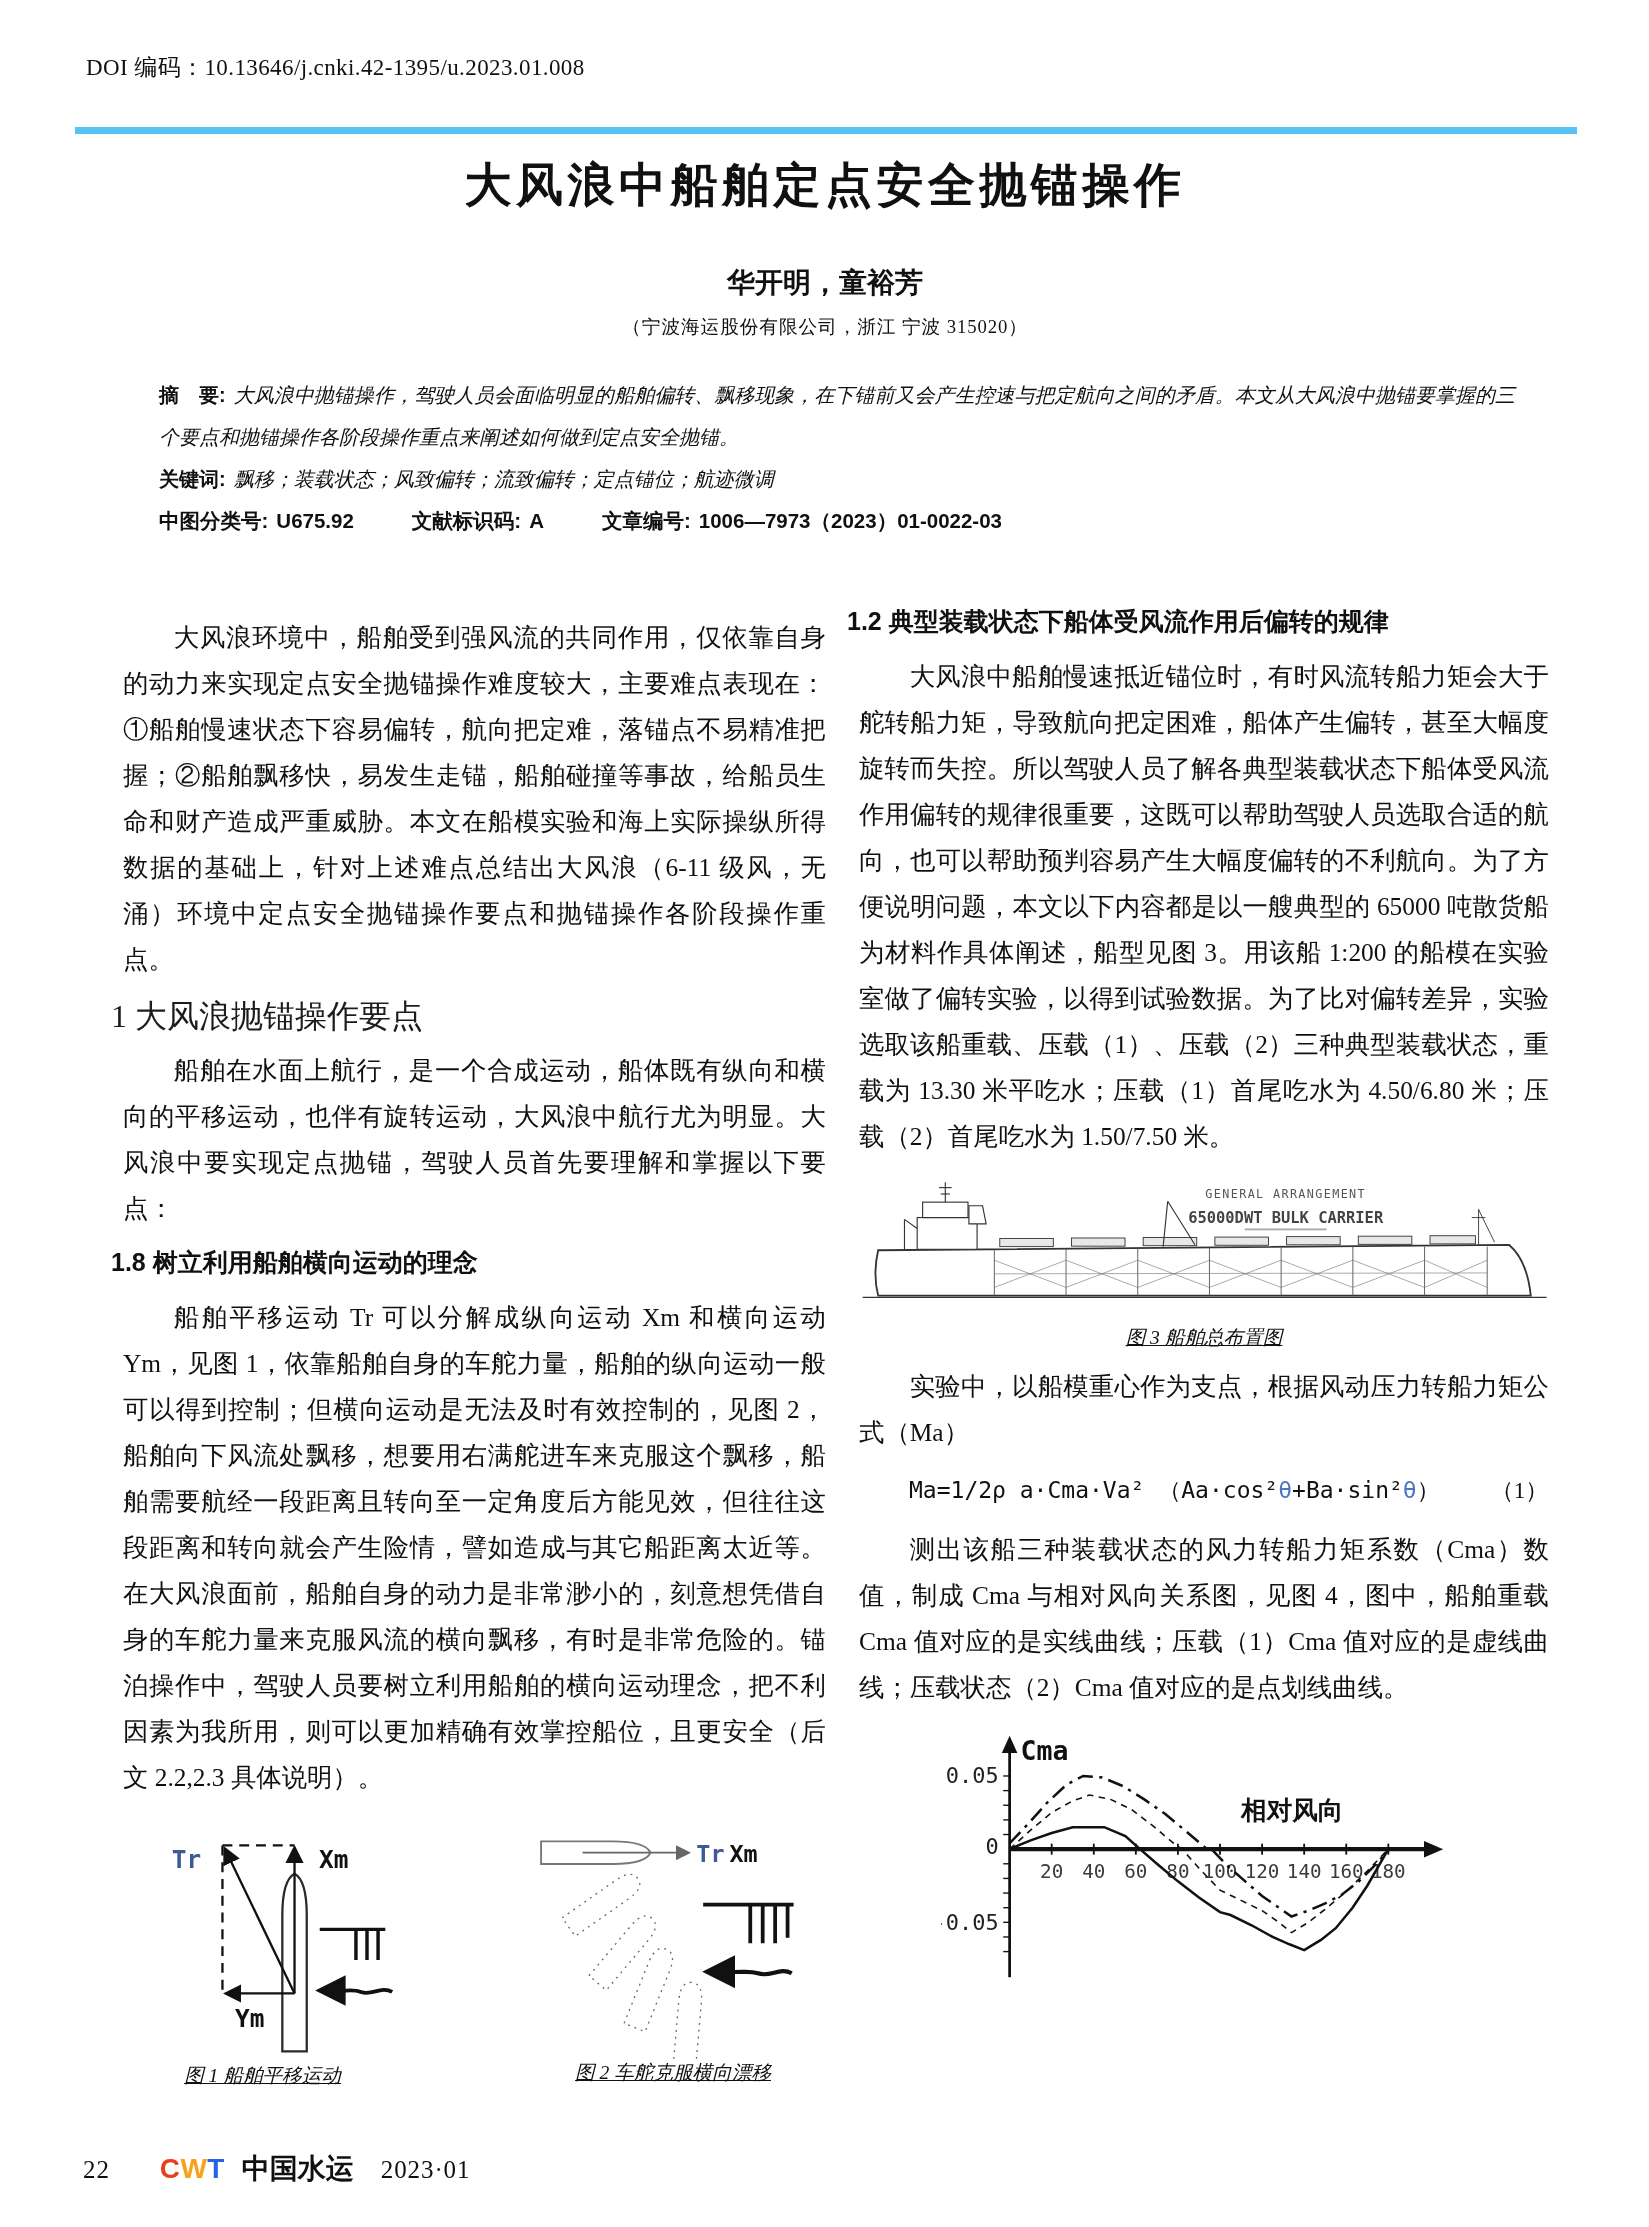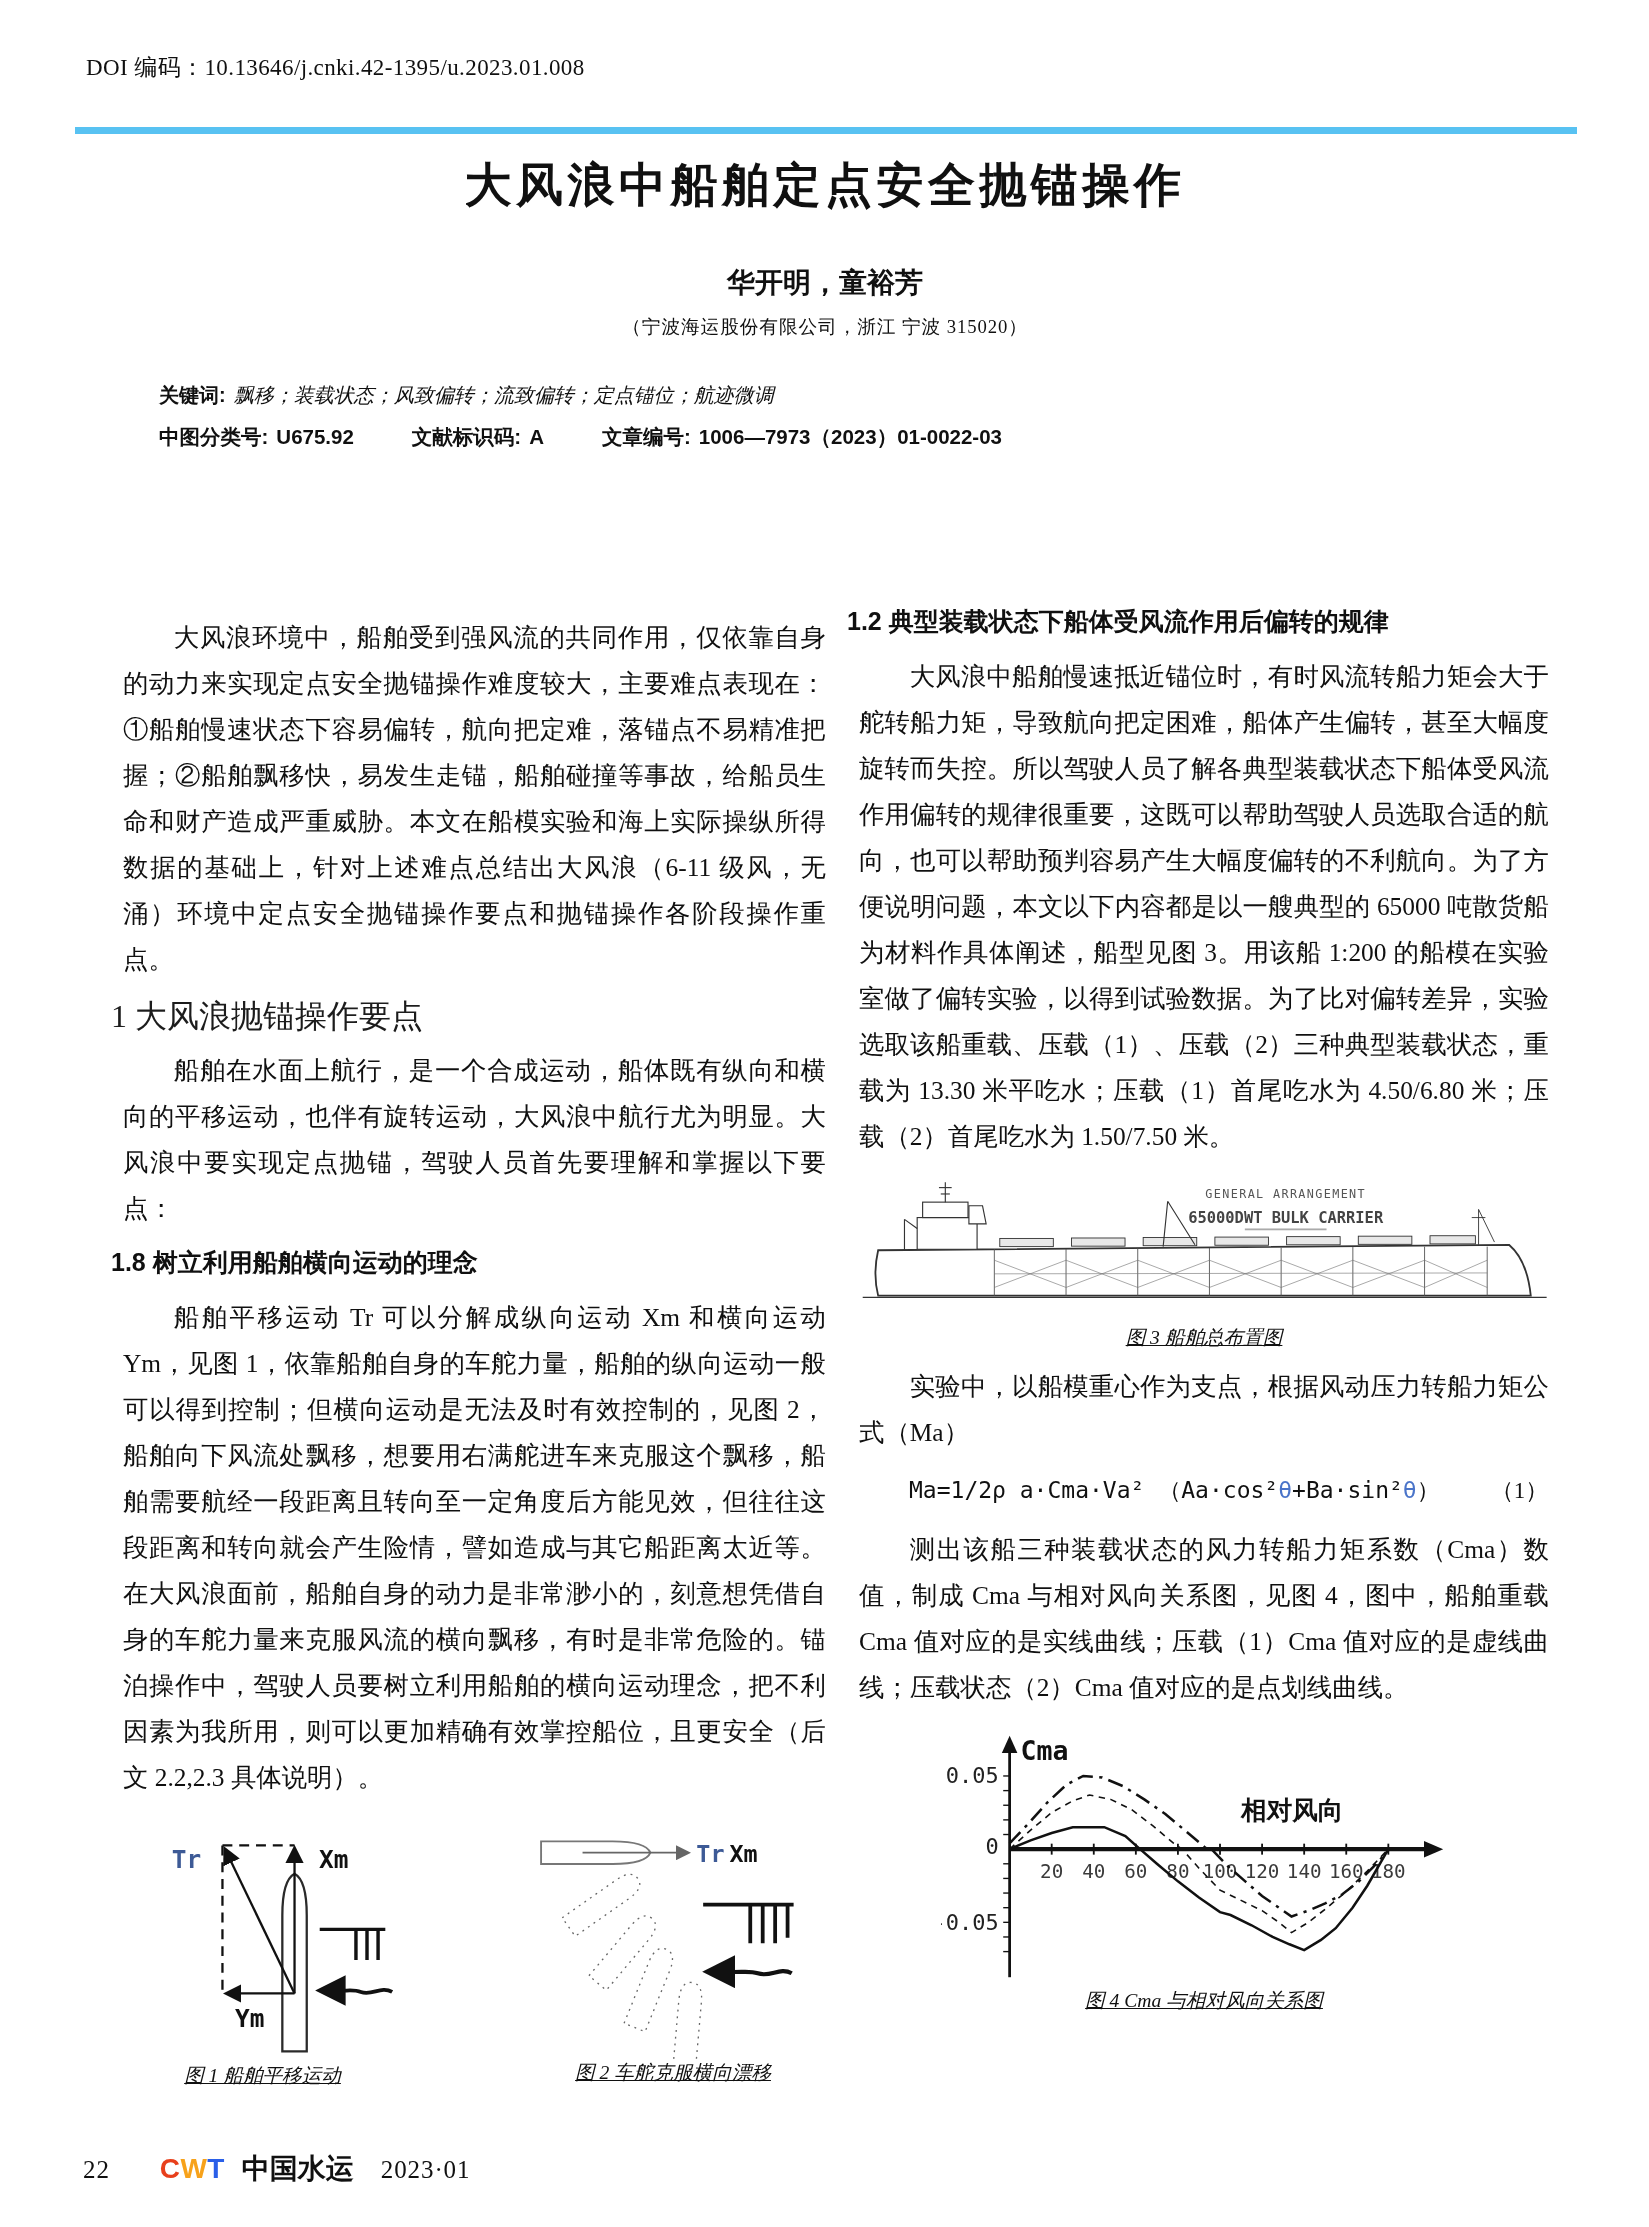--- a/index.html
+++ b/index.html
@@ -53,20 +53,21 @@
 <div class="page">
 
   <div class="doi">DOI 编码：10.13646/j.cnki.42-1395/u.2023.01.008</div>
   <div class="rule"></div>
 
   <div class="title">大风浪中船舶定点安全抛锚操作</div>
   <div class="authors">华开明，童裕芳</div>
   <div class="affiliation">（宁波海运股份有限公司，浙江 宁波 315020）</div>
 
   <div class="abstract">
+    <p><span class="abs-label">摘　要:</span><span class="meta-sp"></span><span class="abs-text">大风浪中抛锚操作，驾驶人员会面临明显的船舶偏转、飘移现象，在下锚前又会产生控速与把定航向之间的矛盾。本文从大风浪中抛锚要掌握的三个要点和抛锚操作各阶段操作重点来阐述如何做到定点安全抛锚。</span></p>
     <p><span class="abs-label">关键词:</span><span class="meta-sp"></span><span class="abs-text">飘移；装载状态；风致偏转；流致偏转；定点锚位；航迹微调</span></p>
     <p class="meta-line">
       <span>中图分类号:</span><span class="meta-sp"></span><span>U675.92</span><span class="meta-gap"></span><span>文献标识码:</span><span class="meta-sp"></span><span>A</span><span class="meta-gap"></span><span>文章编号:</span><span class="meta-sp"></span><span>1006—7973（2023）01-0022-03</span>
     </p>
   </div>
 
   <div class="col col-left">
     <p class="body">大风浪环境中，船舶受到强风流的共同作用，仅依靠自身的动力来实现定点安全抛锚操作难度较大，主要难点表现在：①船舶慢速状态下容易偏转，航向把定难，落锚点不易精准把握；②船舶飘移快，易发生走锚，船舶碰撞等事故，给船员生命和财产造成严重威胁。本文在船模实验和海上实际操纵所得数据的基础上，针对上述难点总结出大风浪（6-11 级风，无涌）环境中定点安全抛锚操作要点和抛锚操作各阶段操作重点。</p>
     <h2 class="sec">1 大风浪抛锚操作要点</h2>
     <p class="body">船舶在水面上航行，是一个合成运动，船体既有纵向和横向的平移运动，也伴有旋转运动，大风浪中航行尤为明显。大风浪中要实现定点抛锚，驾驶人员首先要理解和掌握以下要点：</p>
@@ -244,21 +245,20 @@
             <path d="M1098,278 l-42,-18 v36 z" fill="#111"></path>
             <line x1="150" y1="558" x2="150" y2="56" stroke="#111" stroke-width="6"></line>
             <path d="M150,30 l-17,38 h34 z" fill="#111"></path>
             <text x="174" y="84" font-size="58" font-weight="bold" fill="#111">Cma</text>
             <text x="656" y="212" font-size="56" font-weight="bold" fill="#111">相对风向</text>
             <polyline points="150.0,278.0 196.0,258.8 242.0,242.8 288.0,230.0 357.0,230.0 403.0,249.2 435.2,278.0 472.0,310.0 518.0,348.4 564.0,383.6 610.0,415.6 633.0,422.0 679.0,444.4 725.0,470.0 761.8,486.0 794.0,498.8 830.8,476.4 863.0,450.8 899.8,406.0 932.0,358.0 978.0,278.0" fill="none" stroke="#111" stroke-width="5.5"></polyline>
             <polyline points="150.0,278.0 196.0,236.4 242.0,198.0 288.0,172.4 324.8,159.6 370.8,169.2 416.8,191.6 462.8,226.8 508.8,265.2 527.2,278.0 564.0,319.6 610.0,367.6 656.0,390.0 702.0,412.4 738.8,438.0 766.4,460.4 803.2,438.0 840.0,409.2 886.0,370.8 932.0,326.0 978.0,278.0" fill="none" stroke="#111" stroke-width="3.5" stroke-dasharray="14 12"></polyline>
             <polyline points="150.0,265.2 186.8,226.8 232.8,175.6 274.2,137.2 311.0,118.0 352.4,121.2 398.4,140.4 444.4,169.2 490.4,201.2 536.4,239.6 577.8,274.8 591.6,278.0 628.4,316.4 665.2,348.4 702.0,380.4 738.8,406.0 766.4,425.2 803.2,412.4 840.0,396.4 876.8,377.2 913.6,348.4 945.8,316.4 978.0,281.2" fill="none" stroke="#111" stroke-width="5.5" stroke-dasharray="34 14 7 14"></polyline>
           </svg>
         </div>
-      <div class="figcaption">图 4 Cma 与相对风向关系图</div>
     </div>
   </div>
 
   <div class="footer">
     <span class="pageno">22</span>
     <span class="logo"><span class="logo-c">C</span><span class="logo-w">W</span><span class="logo-t">T</span></span>
     <span class="brand">中国水运</span>
     <span class="issue">2023·01</span>
   </div>
 

